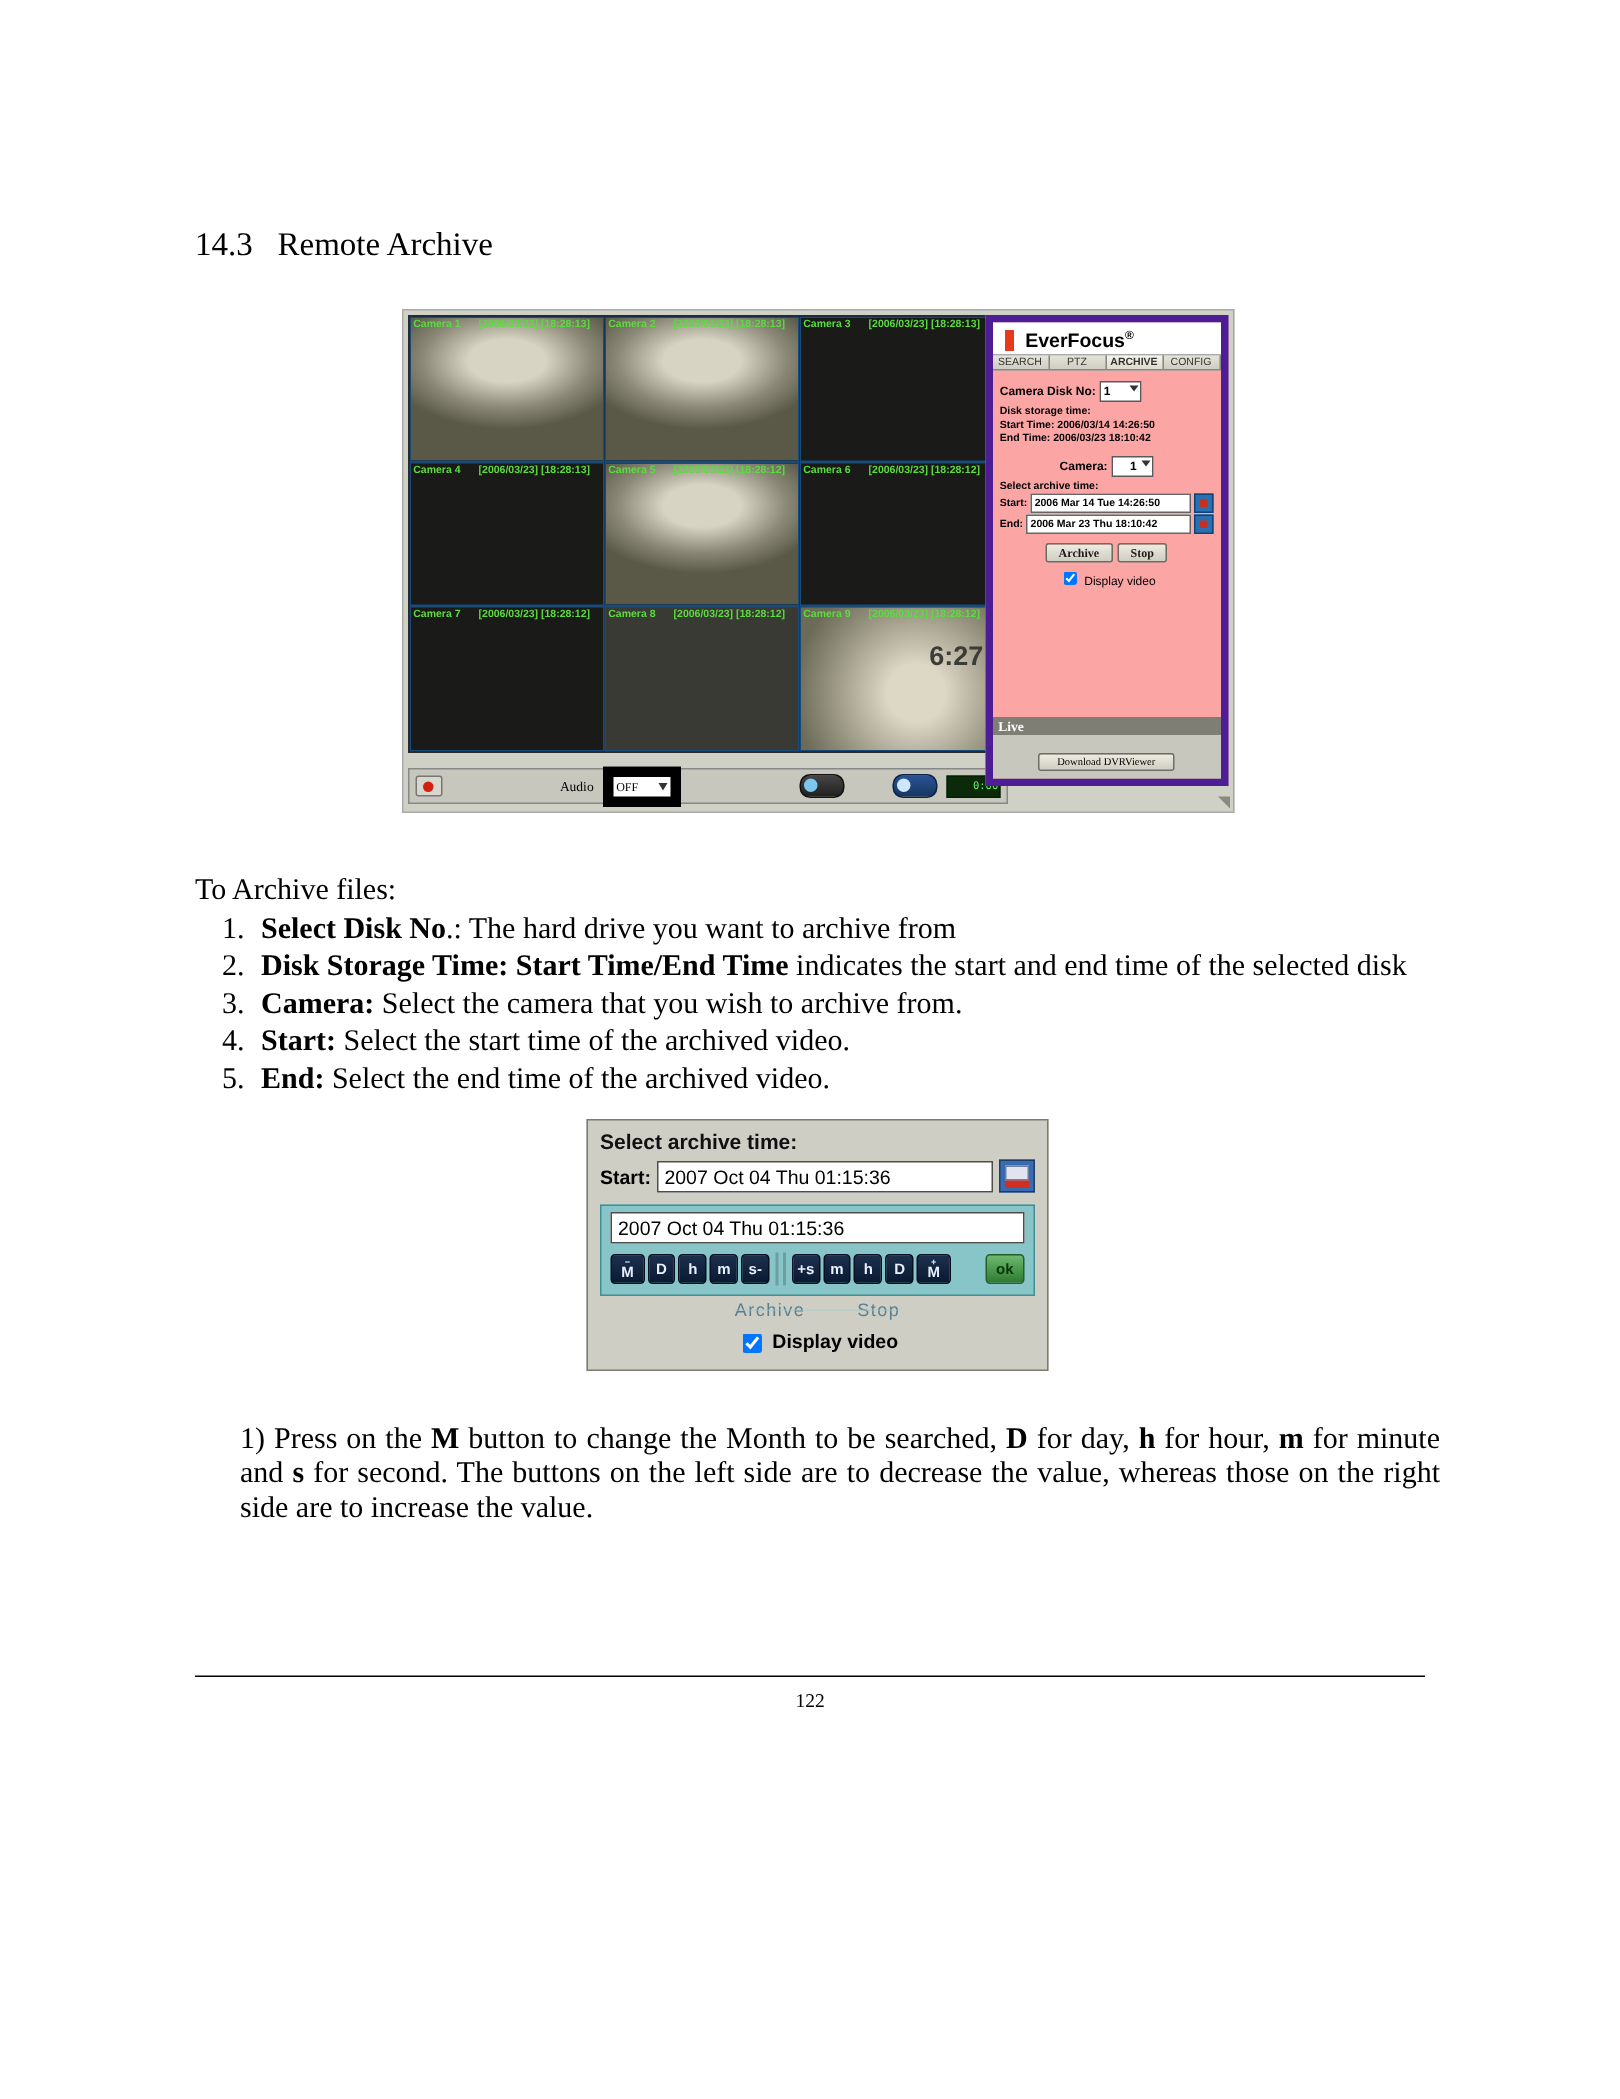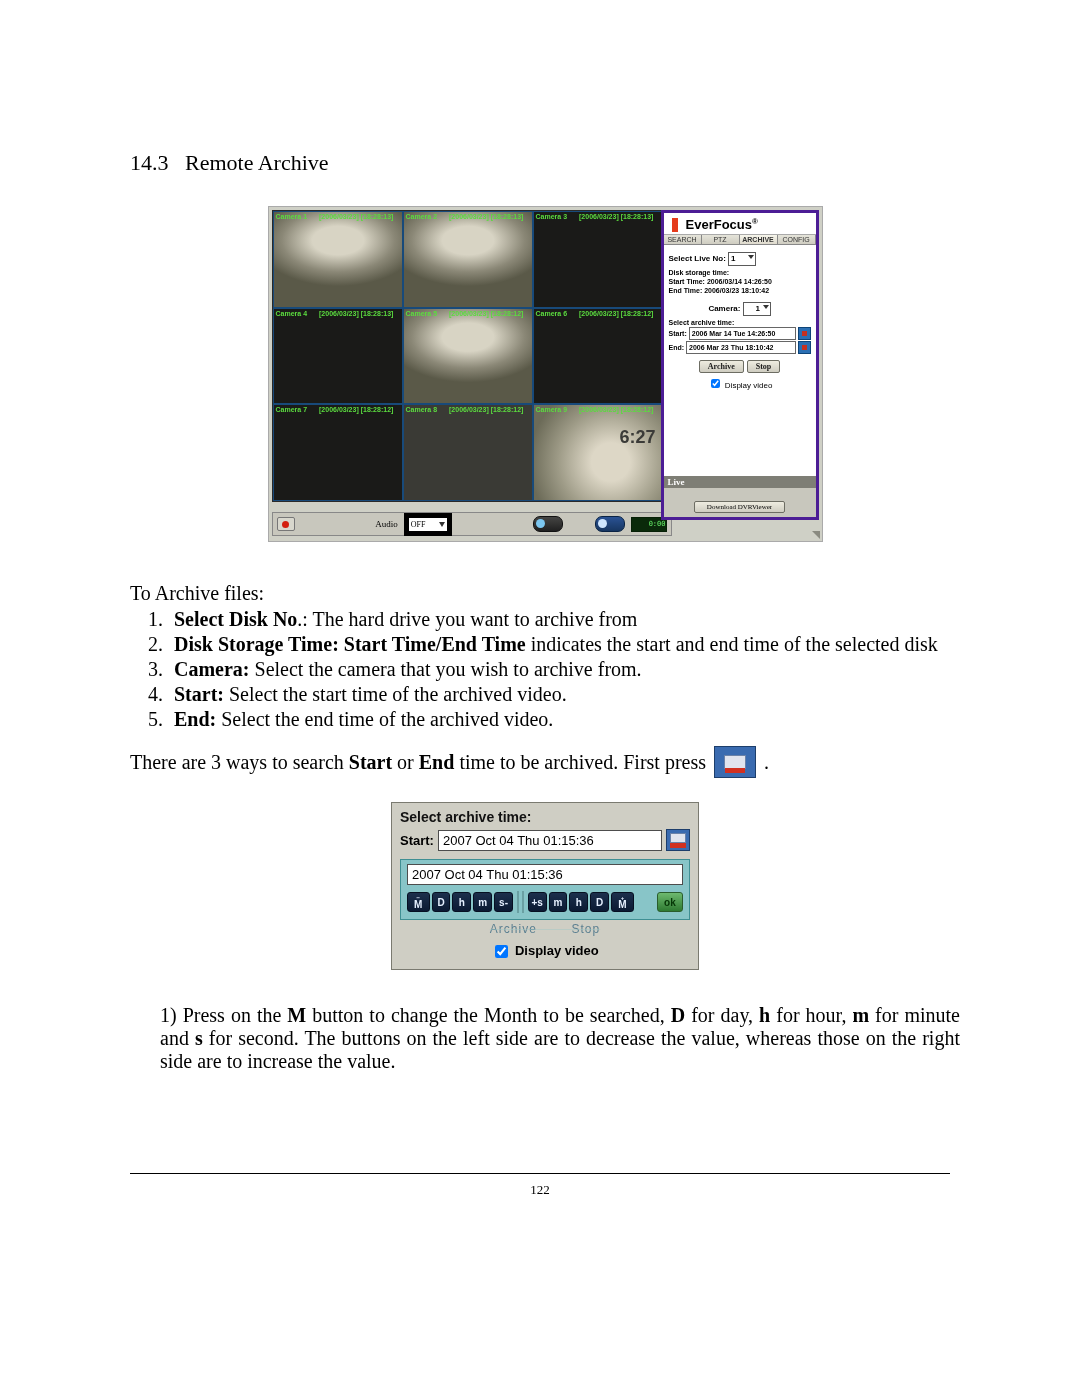--- a/index.html
+++ b/index.html
@@ -64,22 +64,22 @@
   .cam-label .ts { margin-left: 12px; }
   .clock {
     position: absolute; right: 6px; top: 22px;
     font-family: Arial; font-size: 18px; font-weight: bold; color: #3b3b38;
   }
 
   .sidebar {
     position: absolute;
     right: 4px; top: 4px;
     width: 152px; height: 304px;
-    background: #ffffff;
-    border: 3px solid #4c1d95;
+    background: #fca5a5;
+    border: 5px solid #4c1d95;
     display: flex; flex-direction: column;
   }
   .logo-row { background:#fff; padding:4px 4px 2px 4px; display:flex; align-items:center; gap:4px;}
   .logo-box {
     width: 14px; height: 14px;
     display:inline-flex; align-items:center; justify-content:center;
     font-family: Arial; font-weight:bold; font-size:11px; color:#0a3f85;
   }
   .logo-f { width:6px; height:14px; background:#e53b1c; }
   .logo-text { font-family: Arial; font-weight:bold; font-size:13px; color:#000; }
@@ -146,21 +146,21 @@
   
   .ctrl-strip{
     position:absolute; left:4px; bottom:6px;
     width: 390px; height: 22px;
     background:#c8c7bd; border:1px solid #888;
     display:flex; align-items:center; gap:6px; padding:0 4px;
     font-family: Tahoma; font-size:9px;
   }
   .dot{ width:16px;height:12px;border-radius:2px;background:#d8d7cd;border:1px solid #777;display:inline-flex;align-items:center;justify-content:center;}
   .dot::after{content:"";width:7px;height:7px;border-radius:50%;background:#d31f0f;}
-  .audio-sel{ width:34px;height:13px;background:#fff;border:5px solid #000000;font-size:8px;padding:0 2px;line-height:13px;position:relative;}
+  .audio-sel{ width:34px;height:13px;background:#fff;border:7px solid #000000;font-size:8px;padding:0 2px;line-height:13px;position:relative;}
   .audio-sel::after{content:"";position:absolute;right:2px;top:4px;border-left:3px solid transparent;border-right:3px solid transparent;border-top:5px solid #333;}
   .sp{flex:1;}
   .knob{width:28px;height:14px;border-radius:7px;background:linear-gradient(#454543,#202020);border:1px solid #111;position:relative;}
   .knob::after{content:"";position:absolute;left:2px;top:2px;width:9px;height:9px;border-radius:50%;background:#7cc7f0;}
   .knob2{width:28px;height:14px;border-radius:7px;background:linear-gradient(#2a5294,#173661);border:1px solid #0a2344;position:relative;}
   .knob2::after{content:"";position:absolute;left:2px;top:2px;width:9px;height:9px;border-radius:50%;background:#cfe6ff;}
   .lcd{ width:34px;height:13px;background:#0a2a0a;border:1px solid #062006;color:#68f06a;font-size:7px;text-align:right;line-height:13px;font-family:monospace;}
   .triangle{position:absolute;right:3px;bottom:3px;width:0;height:0;border-left:8px solid transparent;border-top:8px solid #8a8a80;}
 
   
@@ -305,21 +305,21 @@
           <span class="logo-text"><span>EverFocus</span><span class="logo-sup">®</span></span>
         </div>
         <div class="tabs">
           <div class="tab">SEARCH</div>
           <div class="tab">PTZ</div>
           <div class="tab active">ARCHIVE</div>
           <div class="tab">CONFIG</div>
         </div>
         <div class="pane">
           <div class="plabel">
-            <span>Select Live No:</span>
+            <span>Camera Disk No:</span>
             <span class="seln">1</span>
           </div>
           <div class="pmini">Disk storage time:</div>
           <div class="times">
             <div>Start Time: 2006/03/14 14:26:50</div>
             <div>End Time:  2006/03/23 18:10:42</div>
           </div>
           <div class="plabel" style="text-align:center;margin-top:6px;">
             <span>Camera:</span>
             <span class="seln">1</span>
@@ -357,27 +357,20 @@
   <div class="body-text">
     <div>To Archive files:</div>
     <ol class="steps">
       <li><span class="b">Select Disk No</span><span>.: The hard drive you want to archive from</span></li>
       <li><span class="b">Disk Storage Time: Start Time/End Time</span><span> indicates the start and end time of the selected disk</span></li>
       <li><span class="b">Camera:</span><span> Select the camera that you wish to archive from.</span></li>
       <li><span class="b">Start:</span><span> Select the start time of the archived video.</span></li>
       <li><span class="b">End:</span><span> Select the end time of the archived video.</span></li>
     </ol>
 
-    <div class="ways-line">
-      <span>
-        <span>There are 3 ways to search </span><span class="b">Start</span><span> or </span><span class="b">End</span><span> time to be archived. First press</span>
-      </span>
-      <span class="mini-icon"></span>
-      <span>.</span>
-    </div>
 
     <div class="sat-panel">
       <div class="sat-title">Select archive time:</div>
       <div class="sat-row">
         <span class="lab">Start:</span>
         <span class="sat-field">2007 Oct 04 Thu 01:15:36</span>
         <span class="sat-icon"></span>
       </div>
       <div class="drop">
         <div class="drop-field">2007 Oct 04 Thu 01:15:36</div>

